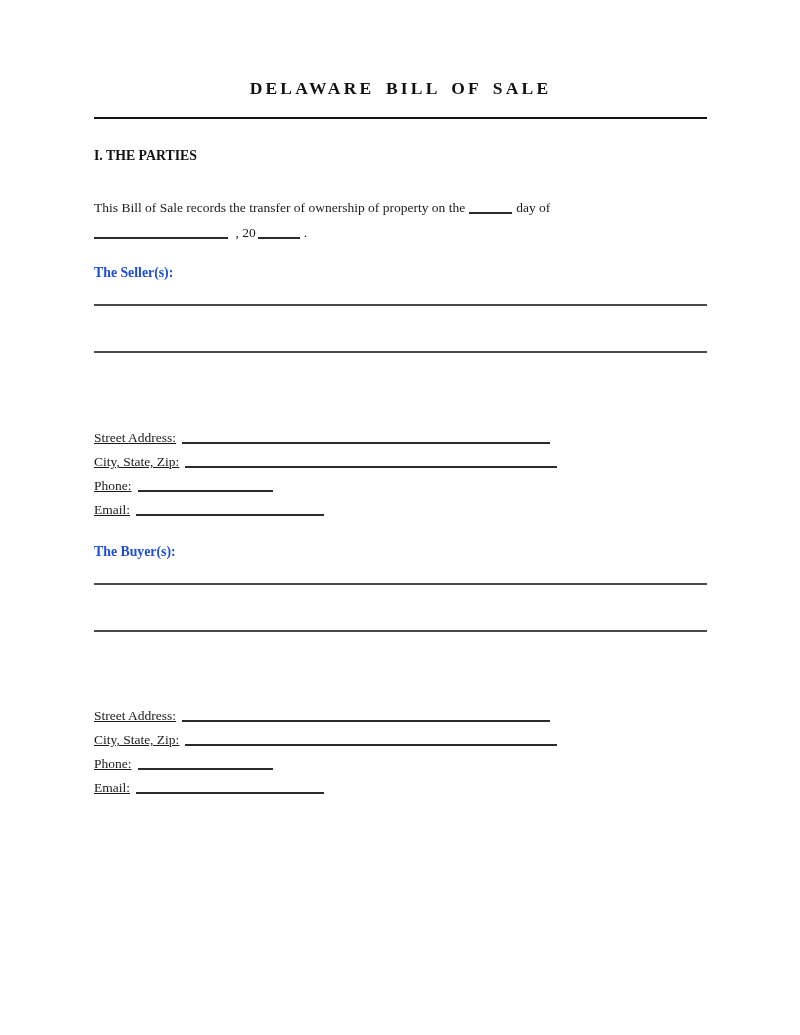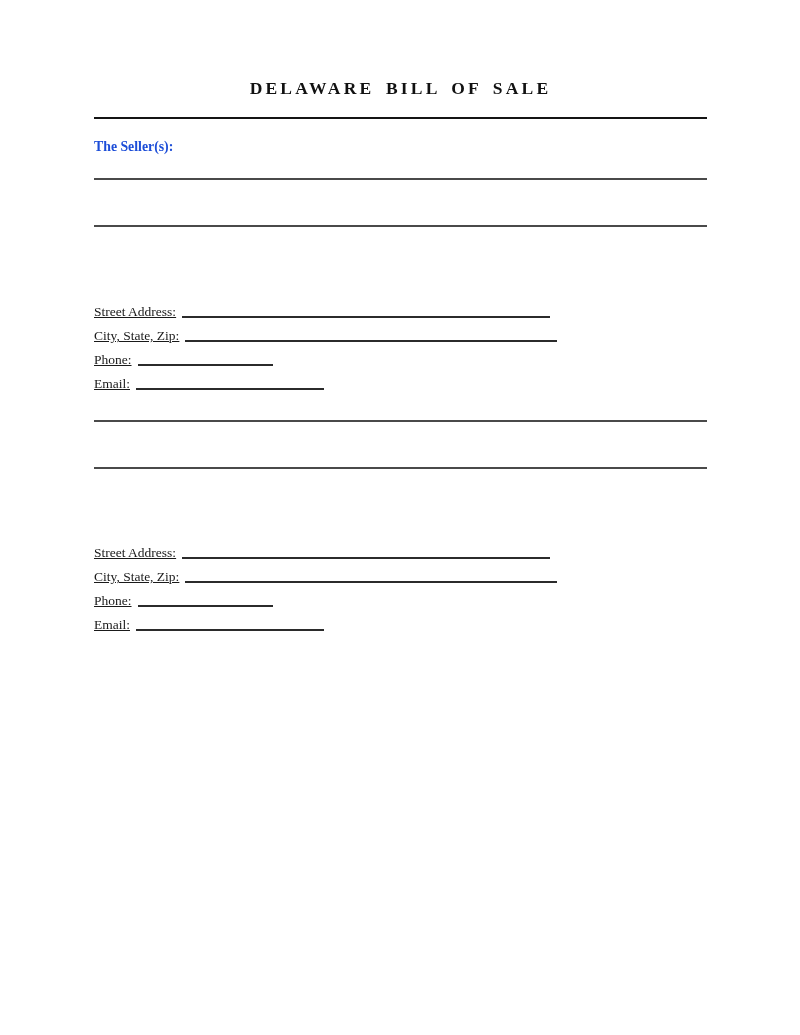--- a/index.html
+++ b/index.html
@@ -93,33 +93,36 @@
   .label { color: #1a1a1a; text-decoration: underline; }
 </style>
 </head>
 <body>
 
 <div class="page">
 
   <h1 class="doc-title">DELAWARE BILL OF SALE</h1>
   <hr class="title-rule">
 
+  <div class="sec-heading">I. THE PARTIES</div>
 
+  <p class="intro"><span>This Bill of Sale records the transfer of ownership of property on the</span><span class="blank w-day"></span><span>day of</span><br><span class="blank w-month"></span> <span>, 20</span><span class="blank w-year"></span><span>.</span></p>
 
   <div class="subheading">The Seller(s):</div>
   <div class="name-line first"></div>
   <div class="name-line second"></div>
 
   <div class="fields">
     <div class="field-row"><span class="label">Street Address:</span><span class="blank w-street"></span></div>
     <div class="field-row"><span class="label">City, State, Zip:</span><span class="blank w-city"></span></div>
     <div class="field-row"><span class="label">Phone:</span><span class="blank w-phone"></span></div>
     <div class="field-row"><span class="label">Email:</span><span class="blank w-email"></span></div>
   </div>
 
+  <div class="subheading buyer">The Buyer(s):</div>
   <div class="name-line first"></div>
   <div class="name-line second"></div>
 
   <div class="fields fields-gap-buyer">
     <div class="field-row"><span class="label">Street Address:</span><span class="blank w-street"></span></div>
     <div class="field-row"><span class="label">City, State, Zip:</span><span class="blank w-city"></span></div>
     <div class="field-row"><span class="label">Phone:</span><span class="blank w-phone"></span></div>
     <div class="field-row"><span class="label">Email:</span><span class="blank w-email"></span></div>
   </div>
 

